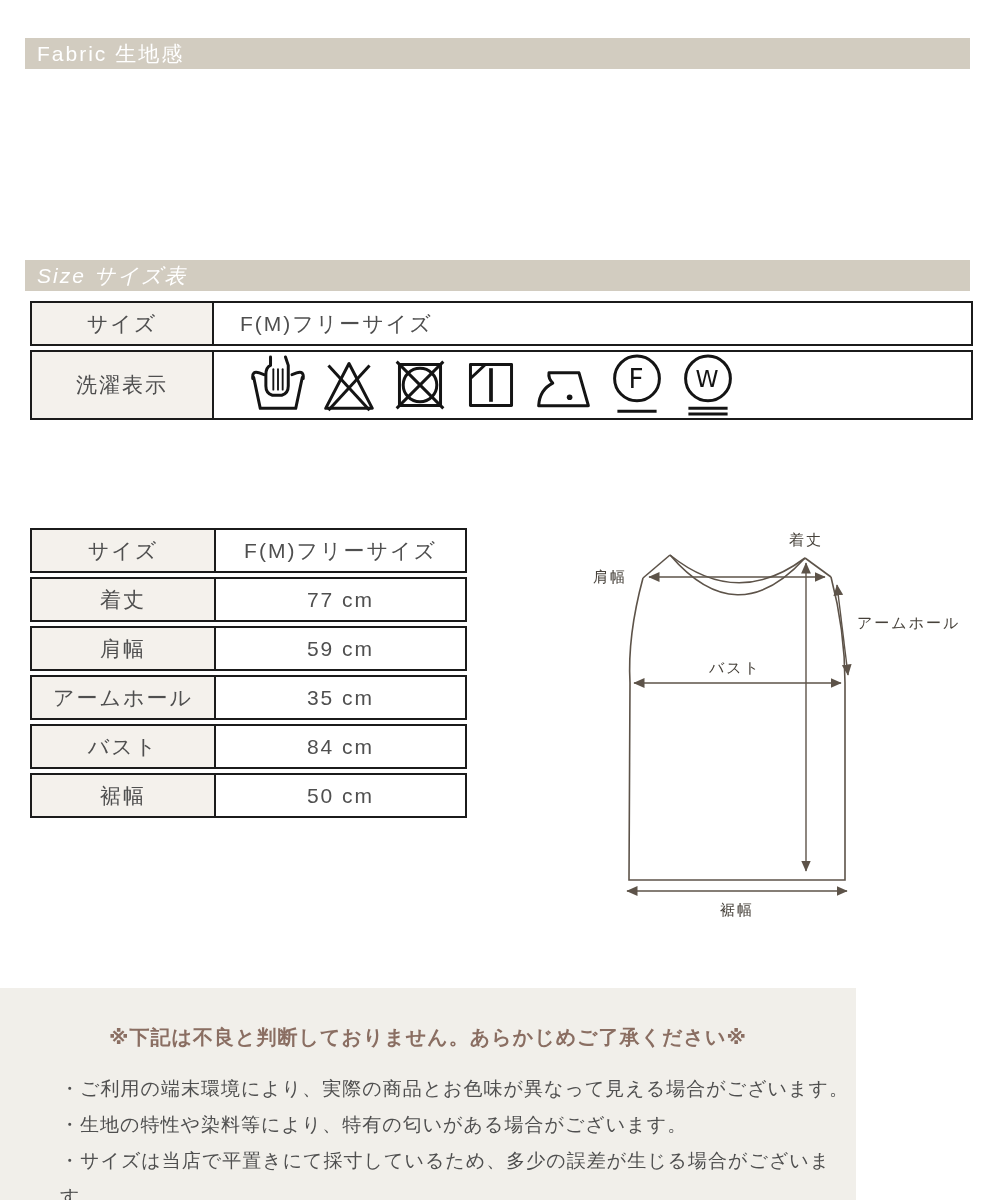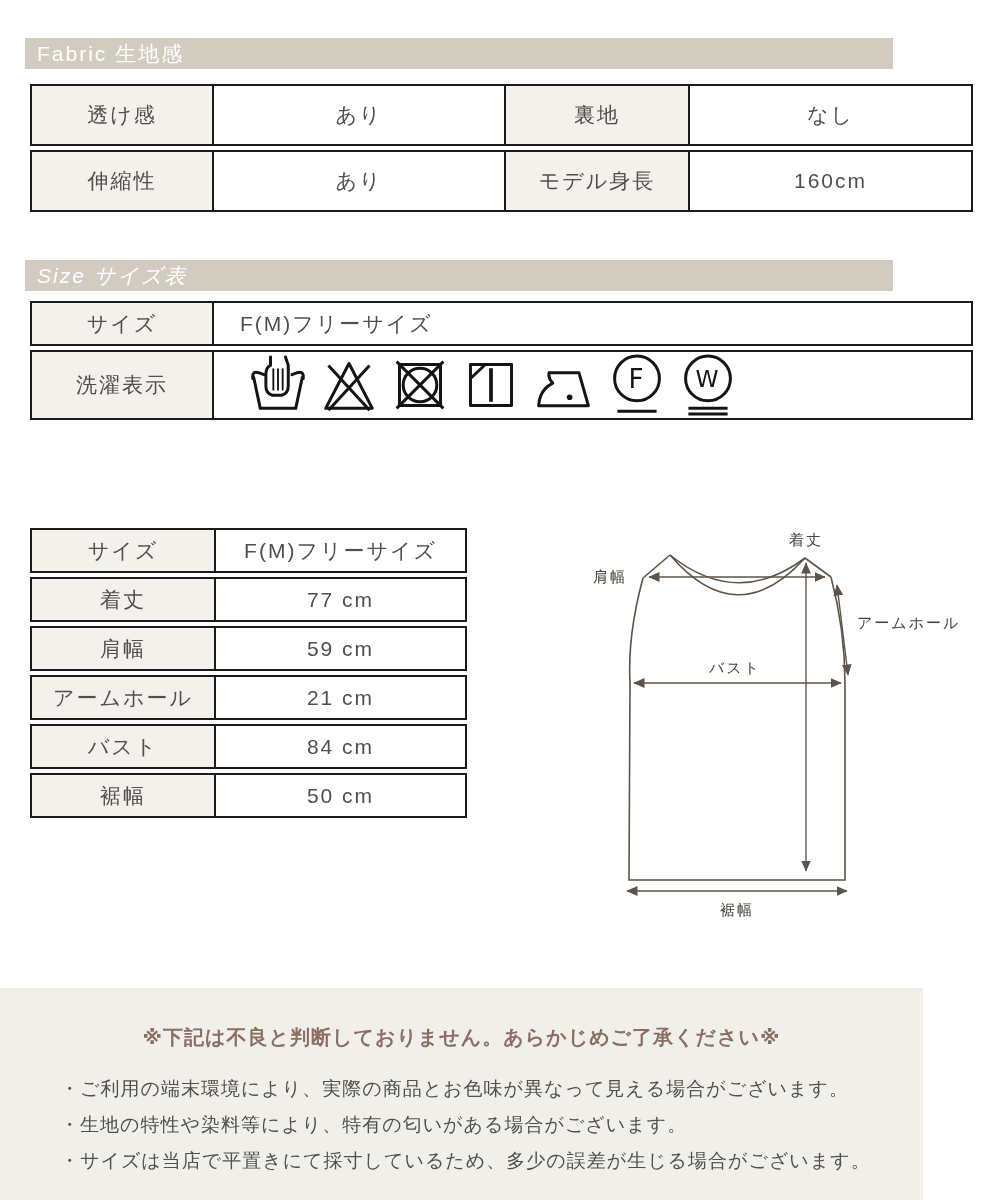--- a/index.html
+++ b/index.html
@@ -2,21 +2,21 @@
 <html><head>
 <meta charset="utf-8">
 <style>
   html,body{margin:0;padding:0;background:#ffffff;}
   .page{
     position:relative;width:1000px;height:1200px;background:#ffffff;overflow:hidden;
     font-family:"Liberation Sans","DejaVu Sans",sans-serif;color:#4f4f4f;
   }
   
   .section-bar{
-    position:absolute;left:25px;width:868px;height:31px;background:#d2ccc0;
+    position:absolute;left:25px;width:945px;height:31px;background:#d2ccc0;
     color:#ffffff;font-size:21px;line-height:31px;letter-spacing:2px;padding-left:12px;
     box-sizing:border-box;
   }
   #fabric-bar{top:38px;}
   #size-bar{top:260px;font-style:italic;}
   
   table.grid{border-collapse:separate;border-spacing:0 4px;position:absolute;table-layout:fixed;}
   table.grid td{
     border:2px solid #1b1b1b;border-left:none;background:#ffffff;
     text-align:center;vertical-align:middle;font-size:21px;letter-spacing:2px;color:#4f4f4f;
@@ -31,59 +31,37 @@
   #size-table tr.r-care{height:64px;}
   #size-table td.val{text-align:left;padding-left:26px;}
   #measure-table{left:30px;top:524px;width:437px;}
   #measure-table tr{height:45px;}
   .care-icons{display:flex;align-items:center;gap:15px;padding-left:10px;}
   .care-icons svg{display:block;}
   
   #diagram{position:absolute;left:585px;top:525px;}
   
   #notice{
-    position:absolute;left:0;top:988px;width:923px;height:212px;background:#f1efea;
+    position:absolute;left:0;top:988px;width:856px;height:212px;background:#f1efea;
     box-sizing:border-box;padding-top:36px;
   }
   .notice-title{
     text-align:center;font-size:20px;font-weight:bold;color:#8a6e62;letter-spacing:1px;
   }
   .notice-items{margin-top:20px;padding-left:60px;font-size:19px;letter-spacing:1px;line-height:36px;color:#4f4f4f;}
 </style>
 </head>
 <body>
 
 <div class="page">
 
   <div class="section-bar" id="fabric-bar">
     <span>Fabric 生地感</span>
   </div>
 
-  <table class="grid" id="fabric-table">
-    <colgroup>
-        <col style="width:184px">
-        <col style="width:292px">
-        <col style="width:184px">
-        <col style="width:283px">
-      </colgroup>
-    <tbody>
-        <tr>
-      <td class="h">透け感</td>
-      <td>あり</td>
-      <td class="h">裏地</td>
-      <td>なし</td>
-    </tr>
-    <tr>
-      <td class="h">伸縮性</td>
-      <td>あり</td>
-      <td class="h">モデル身長</td>
-      <td>160cm</td>
-    </tr>
-  </tbody>
-    </table>
 
   <div class="section-bar" id="size-bar">
     <span>Size サイズ表</span>
   </div>
 
   <table class="grid" id="size-table">
     <colgroup>
         <col style="width:184px">
         <col style="width:759px">
       </colgroup>
@@ -162,21 +140,21 @@
     <tr>
       <td class="h">着丈</td>
       <td>77 cm</td>
     </tr>
     <tr>
       <td class="h">肩幅</td>
       <td>59 cm</td>
     </tr>
     <tr>
       <td class="h">アームホール</td>
-      <td>21 cm</td>
+      <td>35 cm</td>
     </tr>
     <tr>
       <td class="h">バスト</td>
       <td>84 cm</td>
     </tr>
     <tr>
       <td class="h">裾幅</td>
       <td>50 cm</td>
     </tr>
   </tbody>

